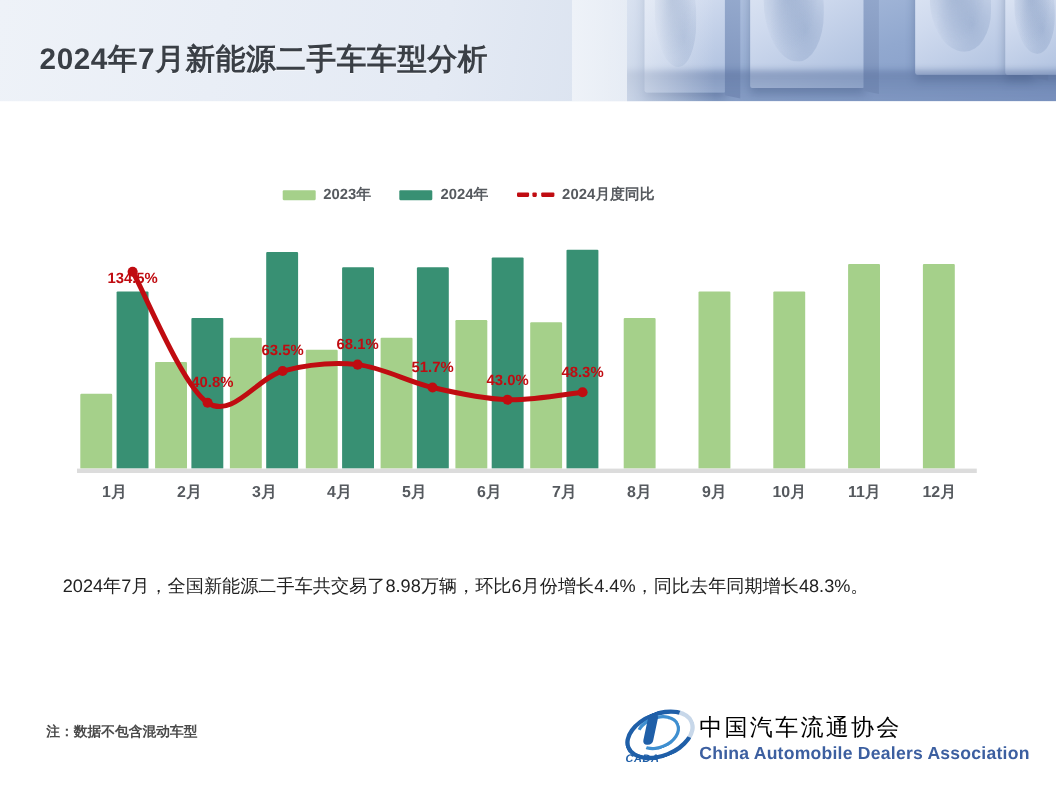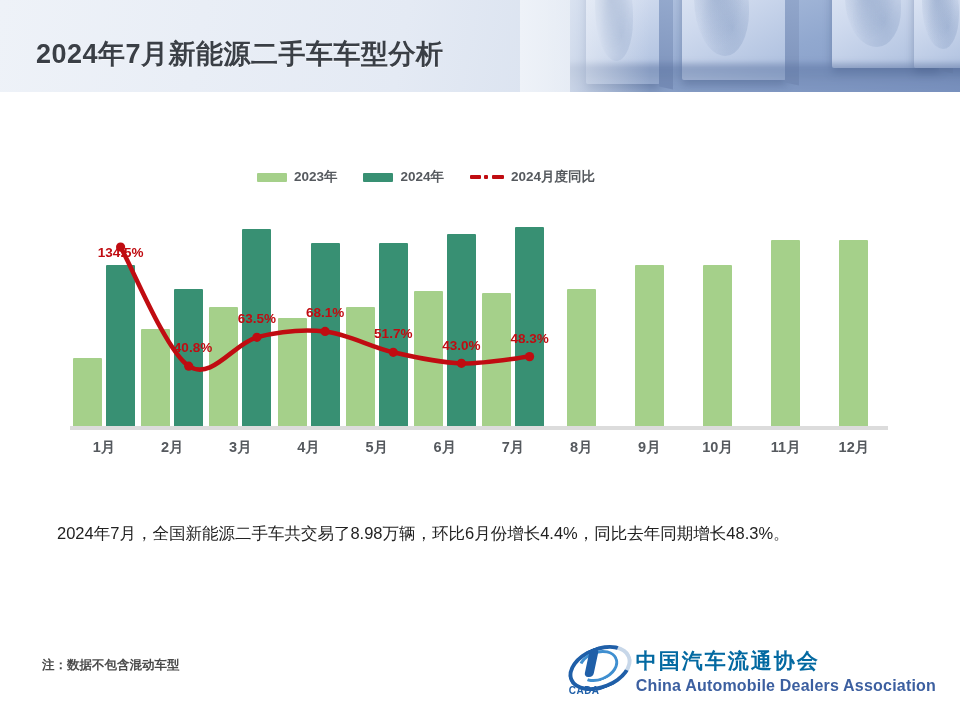--- a/index.html
+++ b/index.html
@@ -251,29 +251,30 @@
     width: 9px; height: 28px;
     background: #1f5fa8;
     border-radius: 4px;
     transform: skewX(-12deg);
   }
   #logo-mark .cada {
     position: absolute;
     left: 4px; bottom: 1px;
     font-size: 10px;
     font-weight: bold;
+    font-style: italic;
     letter-spacing: .5px;
     color: #1f5fa8;
     text-align: right;
   }
   #logo-text { display: flex; flex-direction: column; gap: 2px; }
   #logo-cn {
     font-size: 21px;
-    font-weight: bold;
-    color: #0369a1;
+    font-weight: normal;
+    color: #000000;
     letter-spacing: 2px;
   }
   #logo-en {
     font-size: 16px;
     font-weight: bold;
     color: #3c5fa0;
     letter-spacing: .2px;
   }
 </style>
 </head>

